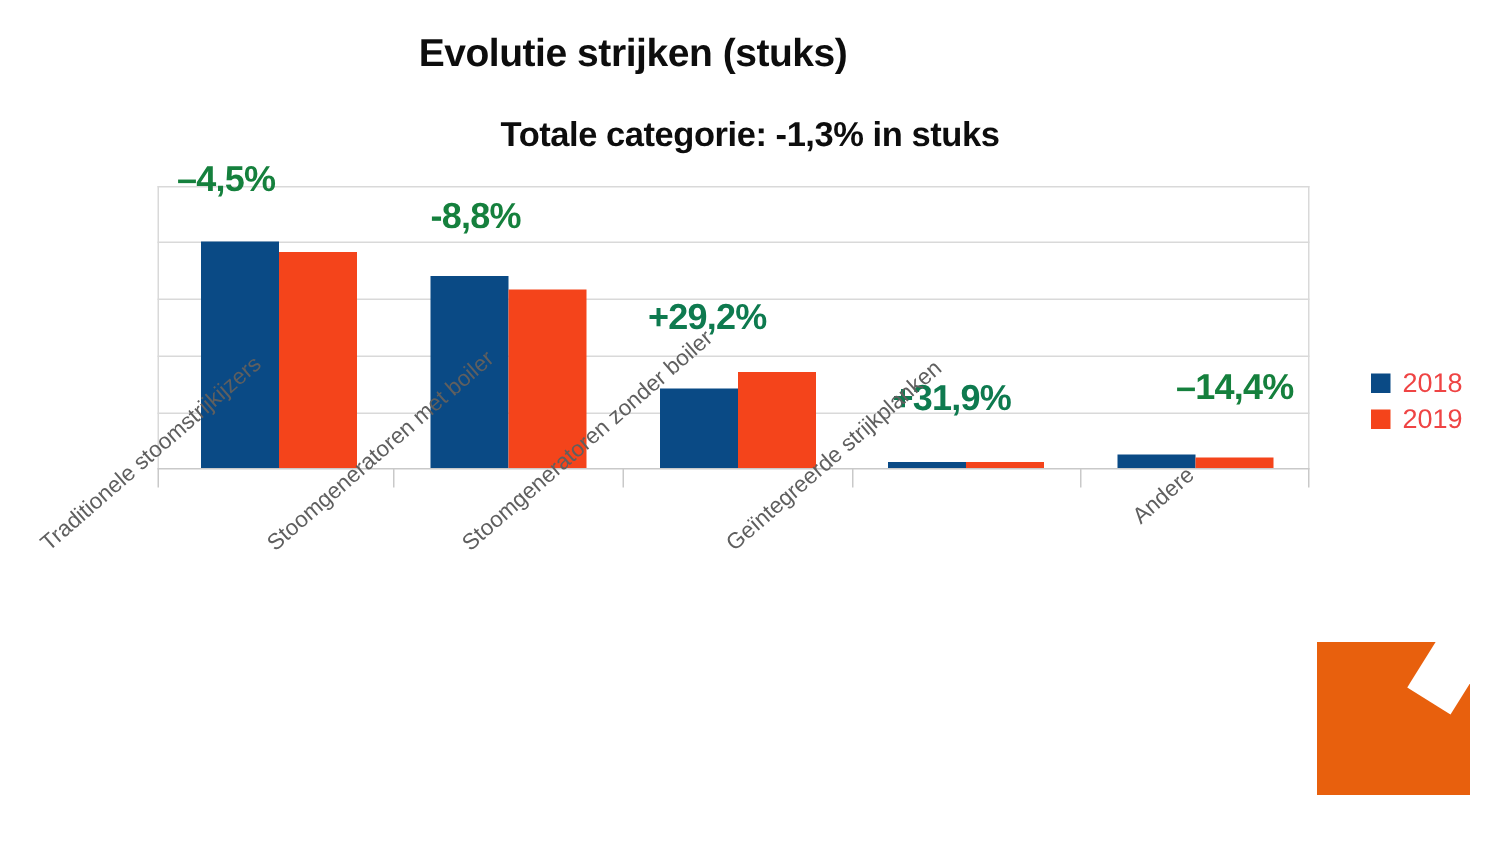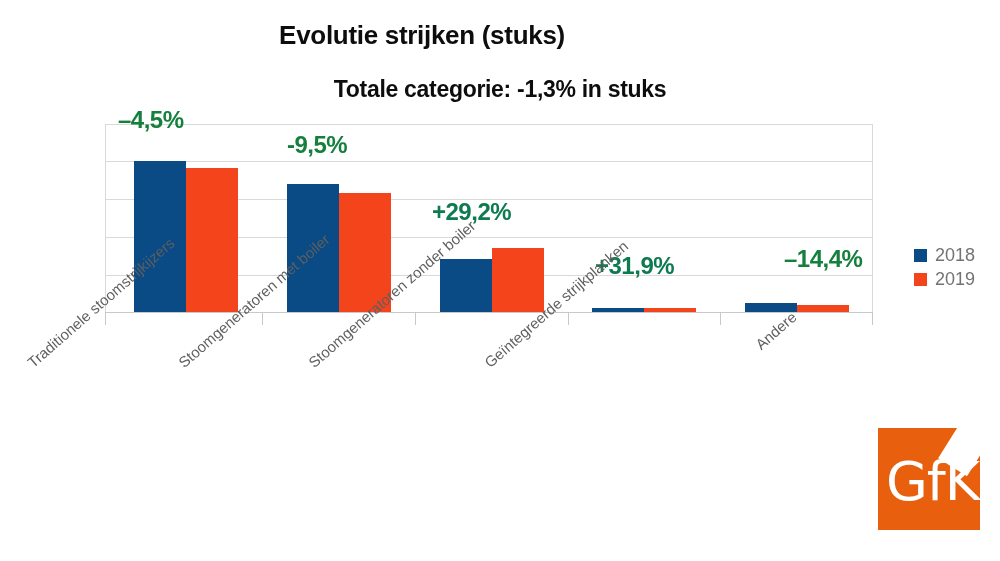--- a/index.html
+++ b/index.html
@@ -141,21 +141,21 @@
   .legend-swatch {
     width: 13px;
     height: 13px;
     margin-right: 8px;
     flex: 0 0 auto;
   }
   .legend-swatch.s2018 { background: #0a4a85; }
   .legend-swatch.s2019 { background: #f4441b; }
   .legend-text {
     font-size: 18px;
-    color: #737373;
+    color: #ef4444;
   }
 
   
   #gfk-logo {
     position: absolute;
     left: 878px;
     top: 428px;
     width: 102px;
     height: 102px;
     background: #e8600d;
@@ -220,21 +220,21 @@
 
   <div class="bar s2018" style="left:487px; width:52px; height:4px;"></div>
   <div class="bar s2019" style="left:539px; width:52px; height:4px;"></div>
 
   <div class="bar s2018" style="left:640px; width:52px; height:9px;"></div>
   <div class="bar s2019" style="left:692px; width:52px; height:7px;"></div>
 </div>
 
 <div class="value-label neg" style="left:118px; top:106px;">–4,5%</div>
 
-<div class="value-label neg" style="left:287px; top:131px;">-9,5%</div>
+<div class="value-label neg" style="left:287px; top:131px;">-8,8%</div>
 
 <div class="value-label pos" style="left:432px; top:198px;">+29,2%</div>
 
 <div class="value-label pos" style="left:595px; top:252px;">+31,9%</div>
 
 <div class="value-label neg" style="left:784px; top:245px;">–14,4%</div>
 
 <div class="cat-label" style="left:24px;  top:358px;">Traditionele stoomstrijkijzers</div>
 
 <div class="cat-label" style="left:175px; top:358px;">Stoomgeneratoren met boiler</div>
@@ -251,14 +251,13 @@
     <span class="legend-text">2018</span>
   </div>
   <div class="legend-row">
     <span class="legend-swatch s2019"></span>
     <span class="legend-text">2019</span>
   </div>
 </div>
 
 <div id="gfk-logo">
   <div class="gfk-slash"></div>
-  <div class="gfk-text">GfK</div>
 </div>
 
 </body></html>

